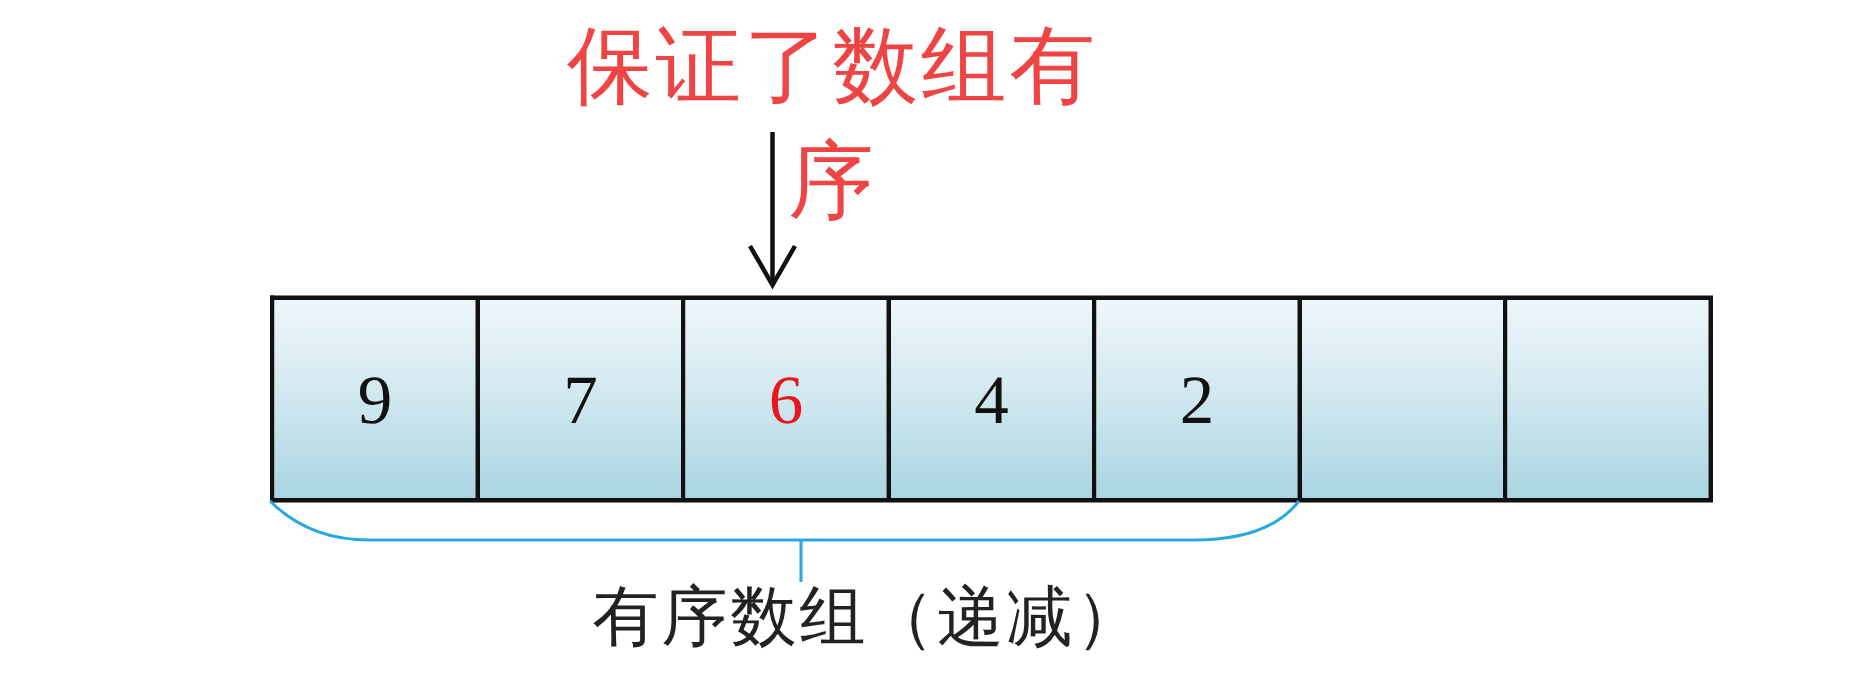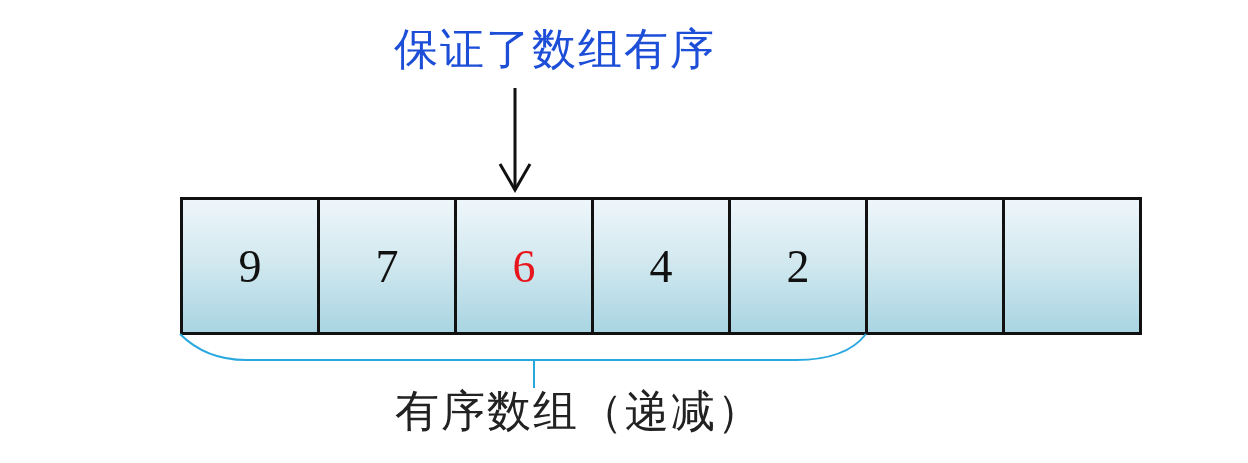--- a/index.html
+++ b/index.html
@@ -1,17 +1,17 @@
 <!DOCTYPE html>
 <html><head>
 <meta charset="utf-8">
 <style>
   html,body{margin:0;padding:0;background:#ffffff;}
   body{width:1248px;height:463px;position:relative;overflow:hidden;font-family:"DejaVu Serif","Liberation Serif",serif;}
-  .top-label{position:absolute;left:365px;top:20px;width:380px;text-align:center;font-size:44px;color:#1d4ed8;font-family:"DejaVu Sans","Liberation Sans",sans-serif;letter-spacing:2px;}
+  .top-label{position:absolute;left:365px;top:6px;width:380px;text-align:center;font-size:57px;color:#ef4444;font-family:"DejaVu Sans","Liberation Sans",sans-serif;letter-spacing:2px;}
   .arrow{position:absolute;left:495px;top:86px;width:40px;height:108px;}
   .array{position:absolute;left:180px;top:197px;display:flex;border:3px solid #111;border-right:none;}
   .cell{width:134px;height:132px;border-right:3px solid #111;background:linear-gradient(#eef6fa,#d3e9f0 45%,#a9d5e2);display:flex;align-items:center;justify-content:center;font-size:46px;color:#111;font-family:"Liberation Serif","DejaVu Serif",serif;}
   .cell.hl{color:#e8161d;}
   .bracket{position:absolute;left:176px;top:330px;width:700px;height:60px;}
   .bottom-label{position:absolute;left:395px;top:382px;font-size:44px;color:#222;font-family:Liberation Mono, monospace;letter-spacing:2px;}
 </style>
 </head>
 <body>
 

